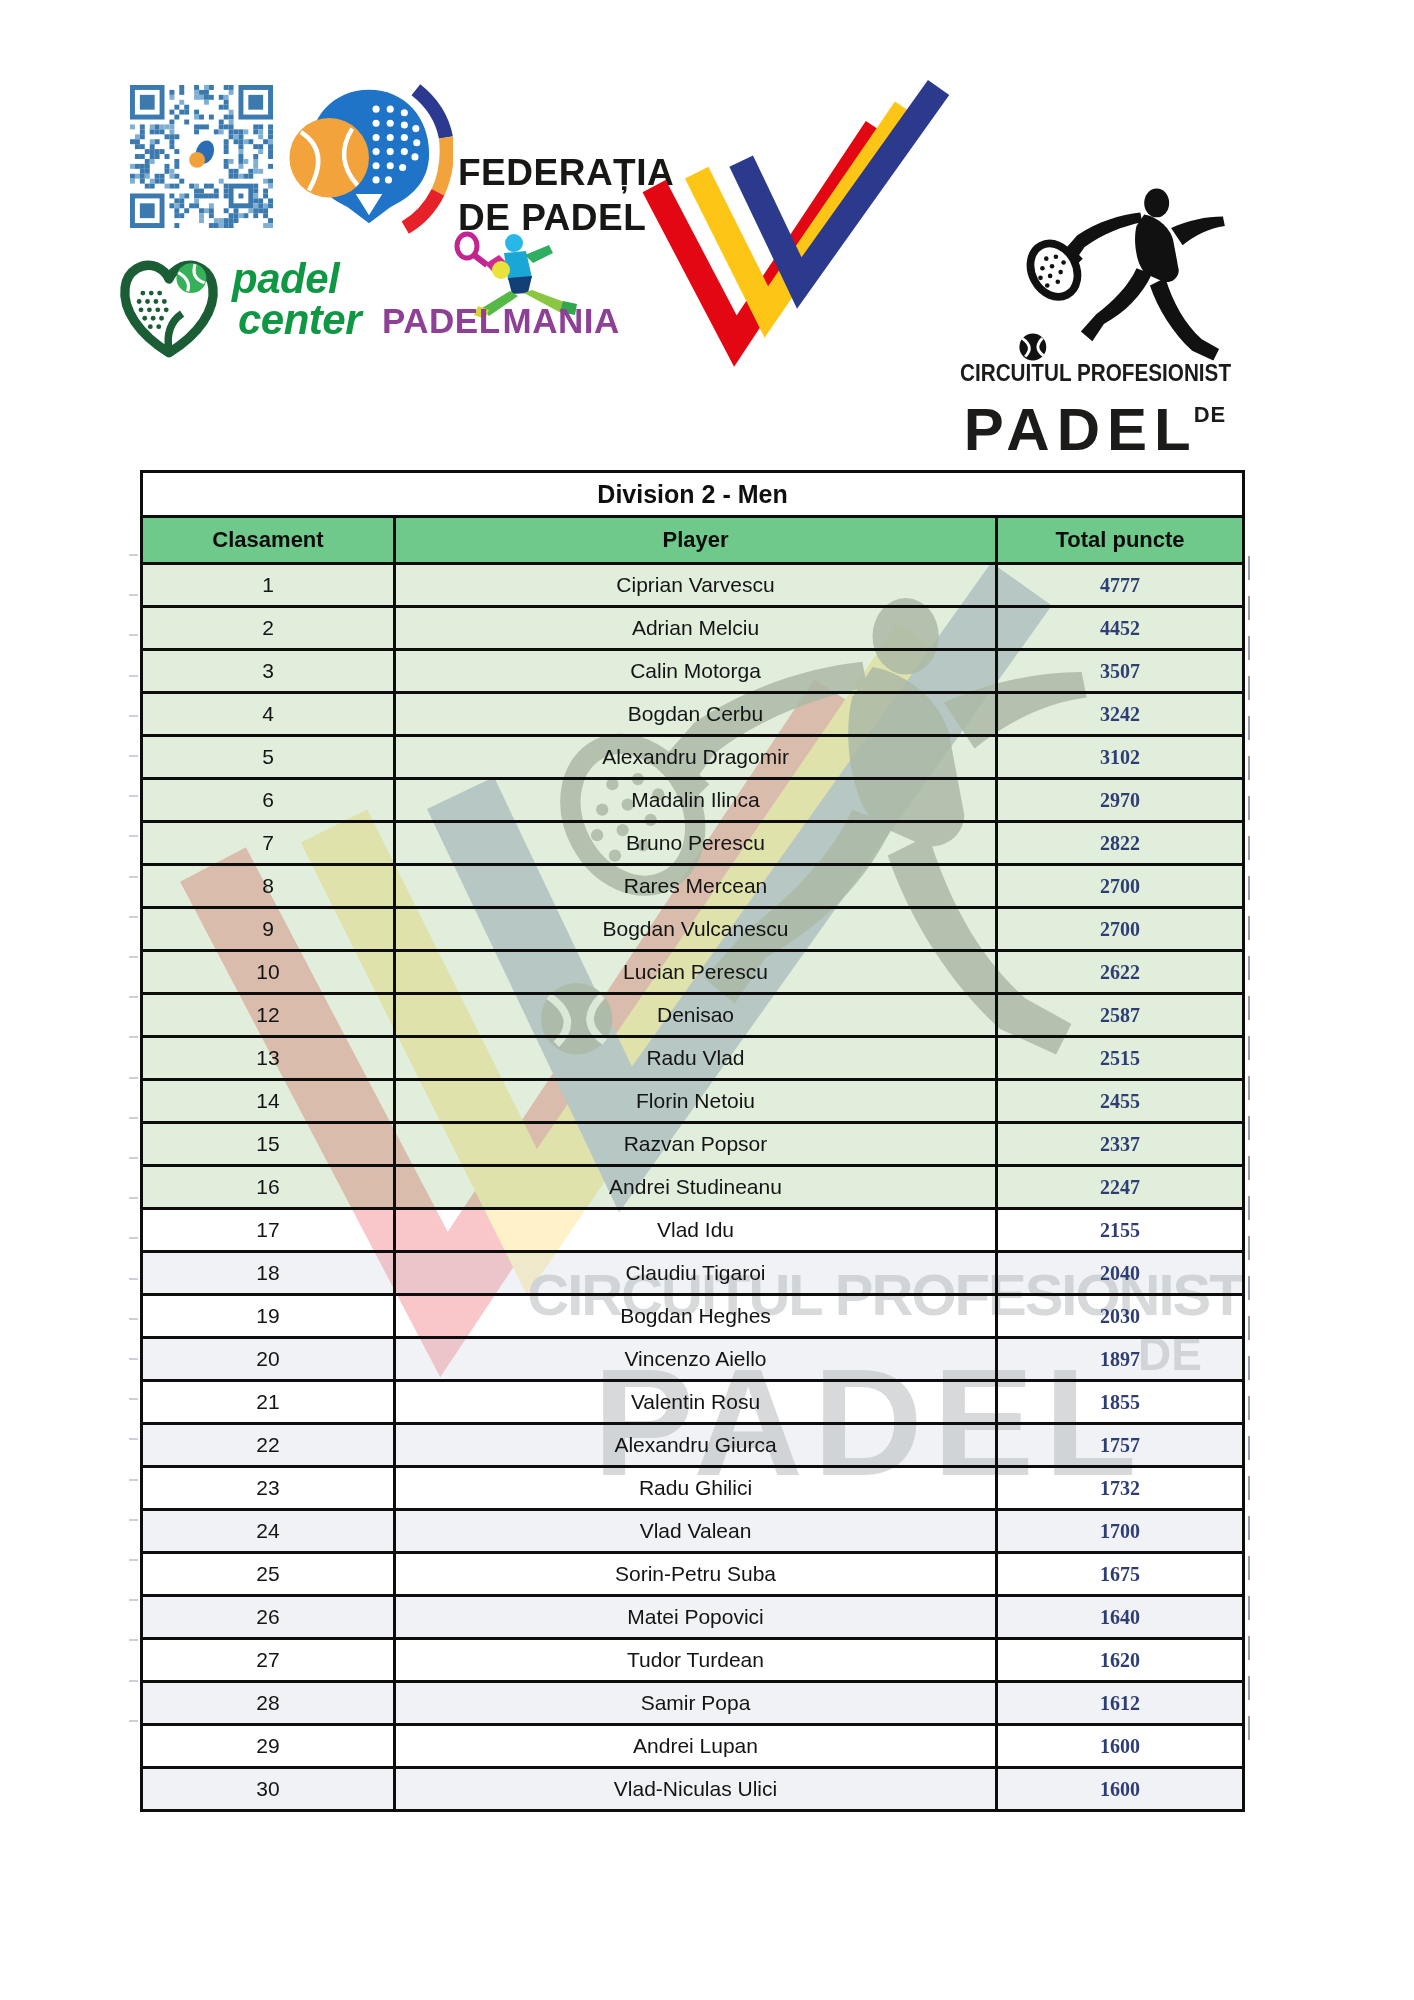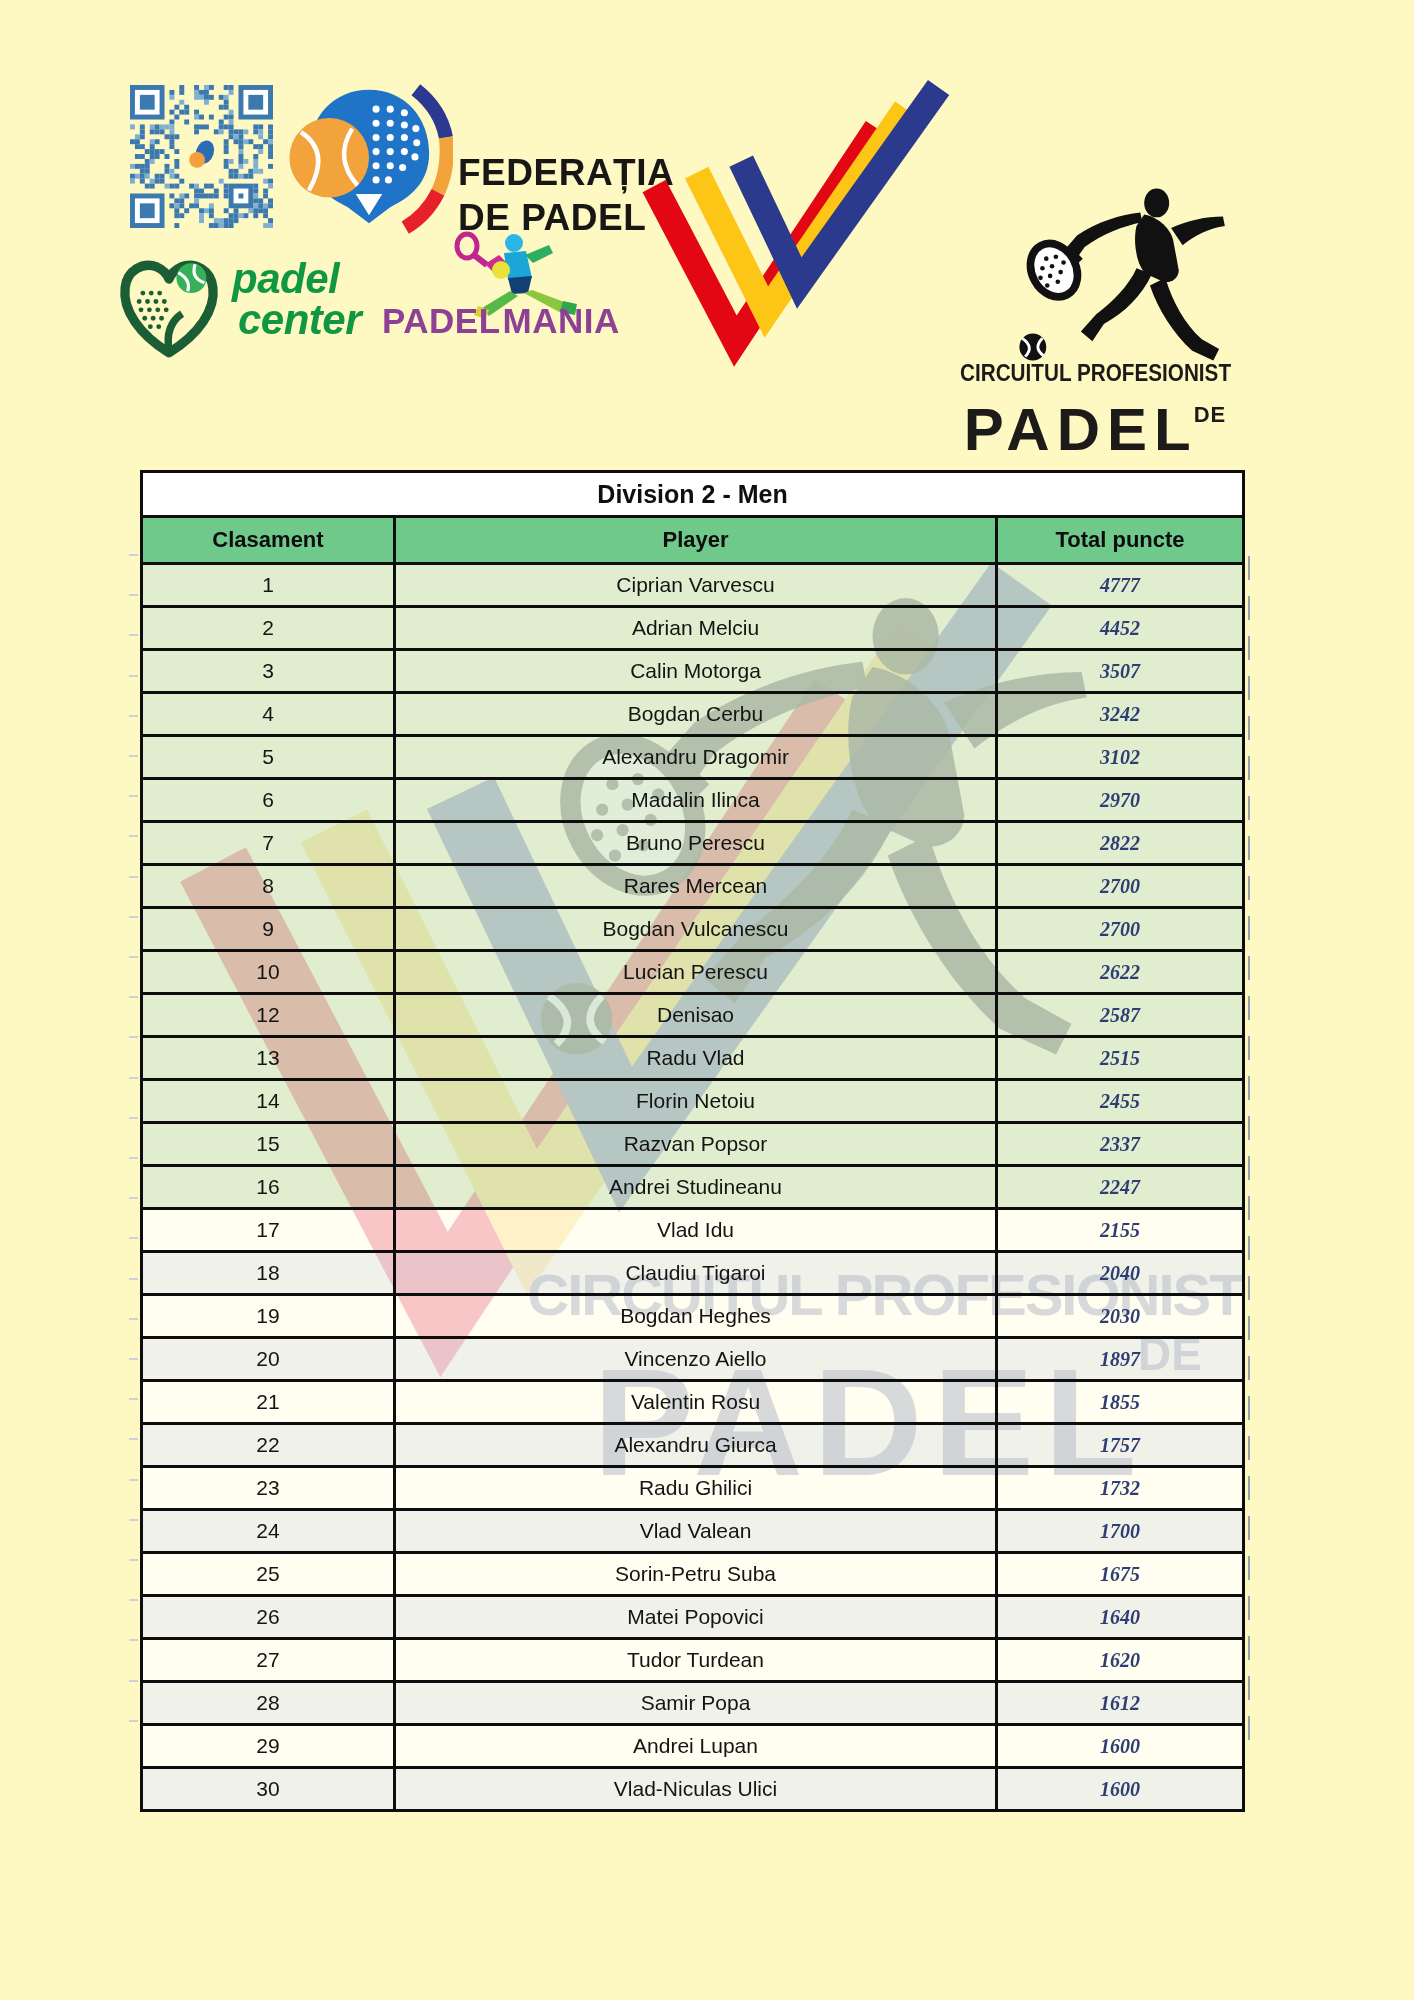--- a/index.html
+++ b/index.html
@@ -1,16 +1,16 @@
 <!DOCTYPE html>
 <html><head>
 <meta charset="utf-8">
 <style>
   html,body{margin:0;padding:0;background:#e8e8e8;}
-  .page{position:relative;width:1414px;height:2000px;background:#fef9c3;overflow:hidden;
+  .page{position:relative;width:1414px;height:2000px;background:#ffffff;overflow:hidden;
         font-family:"Liberation Sans",sans-serif;margin:0 auto;}
 
   
   .qr{position:absolute;left:130px;top:85px;width:143px;height:143px;}
   .fed-racket{position:absolute;left:285px;top:80px;width:168px;height:160px;}
   .fed-text{position:absolute;left:458px;top:150px;font-weight:bold;font-size:37px;
             line-height:45px;color:#181715;letter-spacing:.5px;}
   .pc-logo{position:absolute;left:113px;top:252px;width:112px;height:112px;}
   .pc-text{position:absolute;left:232px;top:258px;font-style:italic;font-weight:bold;
            font-size:42px;line-height:41px;color:#0f9744;letter-spacing:-.5px;}
@@ -34,21 +34,21 @@
   .gutter{position:absolute;left:-11px;top:84px;width:9px;height:1206px;
           background:repeating-linear-gradient(to bottom,#ccd1d9 0 2px,transparent 2px 40.2px);}
   .table-area:after{content:"";position:absolute;right:-8px;top:86px;height:1200px;width:2px;
           background:repeating-linear-gradient(to bottom,#9aa0a8 0 24px,transparent 24px 40px);}
   table.rank{position:relative;z-index:1;border-collapse:collapse;table-layout:fixed;width:1102px;padding-left:8px;}
   table.rank col.c1{width:253px;} table.rank col.c2{width:602px;} table.rank col.c3{width:247px;}
   table.rank th,table.rank td{border:3px solid #0d0d0d;text-align:center;padding:0;overflow:hidden;white-space:nowrap;}
   th.title-cell{height:42px;background:#ffffff;font-size:25px;font-weight:bold;color:#0f0f0f;}
   tr.cols th{height:44px;background:#6ec98b;font-size:22px;font-weight:bold;color:#0d0d0d;}
   tbody td{height:40px;font-size:21px;color:#141414;}
-  tbody td.points{font-family:"Liberation Serif",serif;font-weight:bold;font-size:20px;color:#2e3d73;font-style:italic;}
+  tbody td.points{font-family:"Liberation Serif",serif;font-weight:bold;font-size:20px;color:#2e3d73;}
   tr.row-green td{background:rgba(215,233,209,.78);}
   tr.row-white td{background:rgba(255,255,255,.75);}
   tr.row-alt td{background:rgba(236,239,243,.80);}
   .defs-holder{position:absolute;width:0;height:0;overflow:hidden;}
 </style>
 </head>
 <body>
 
 <div class="page">
 

